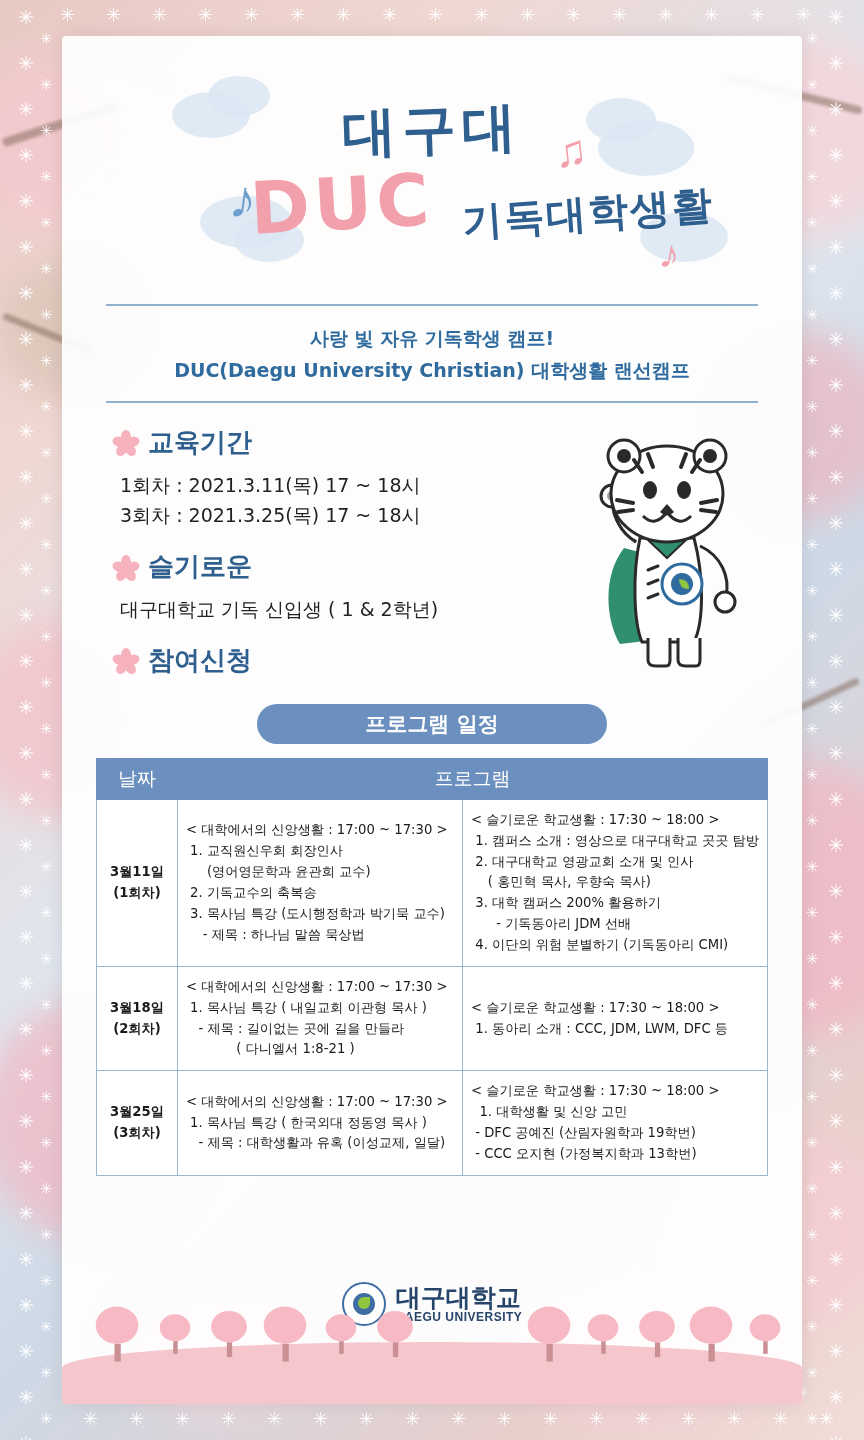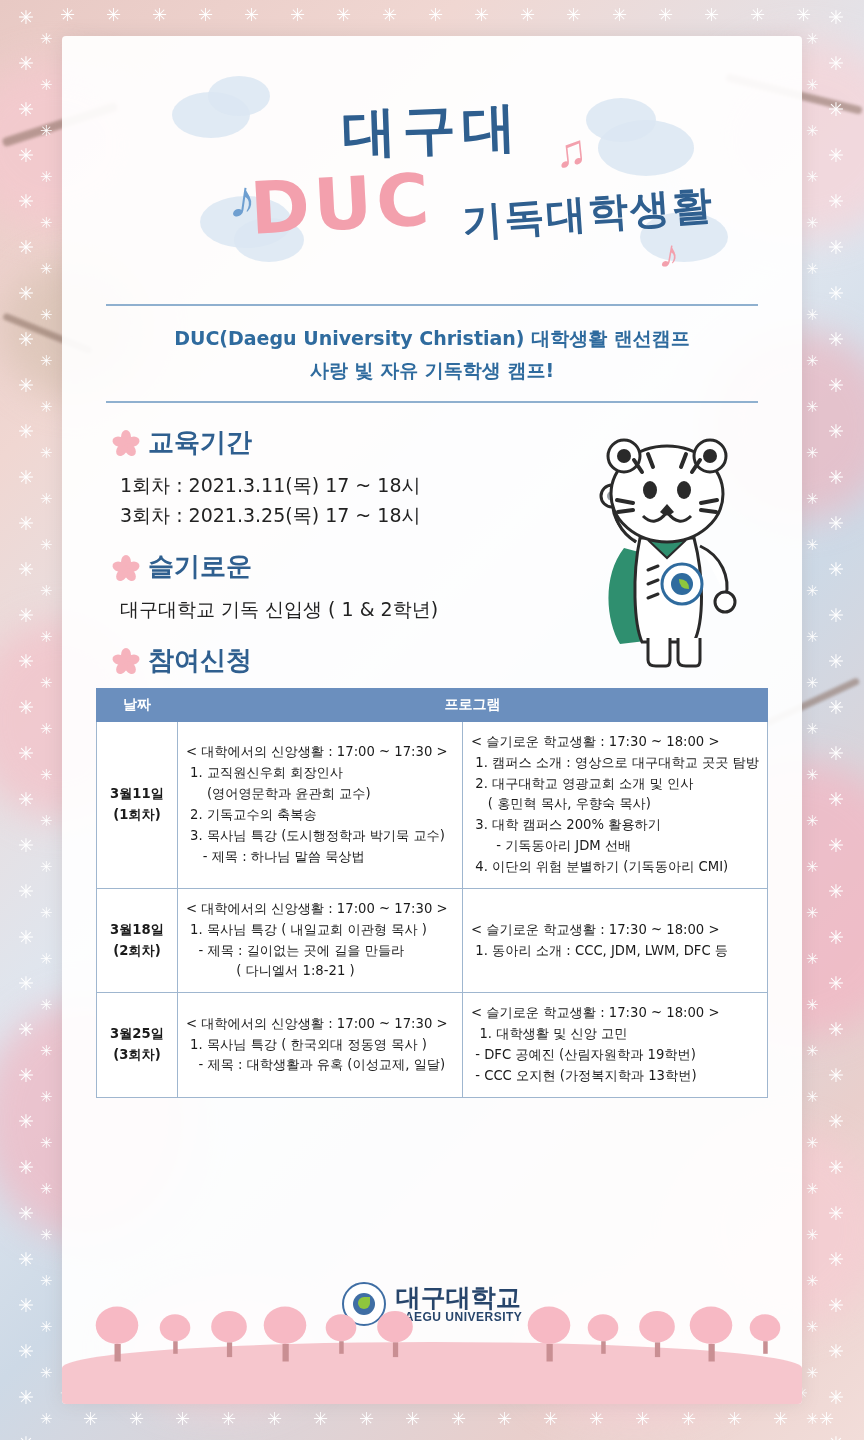--- a/index.html
+++ b/index.html
@@ -131,21 +131,21 @@
     background: #6b8fbe; border-radius: 20px;
     display: flex; align-items: center; justify-content: center;
     color: #fff; font-size: 21px; font-weight: bold;
     font-family: "DejaVu Sans", sans-serif;
   }
   table.sched {
     width: 672px; margin: 0 auto; border-collapse: collapse;
     font-family: "DejaVu Sans", sans-serif;
   }
   table.sched th {
-    background: #6b8fbe; color: #fff; font-size: 14px; font-weight: bold;
+    background: #6b8fbe; color: #fff; font-size: 19px; font-weight: normal;
     padding: 7px 0; border: 1px solid #6b8fbe;
   }
   table.sched td {
     border: 1px solid #9fb6cf; vertical-align: middle;
     background: rgba(255,255,255,.92);
     font-size: 13.2px; color: #1a1a1a; line-height: 1.58;
     padding: 10px 8px;
   }
   td.date {
     width: 90px; text-align: center; font-size: 16px; font-weight: bold; color: #111;
@@ -386,22 +386,22 @@
     <div class="title-main">대구대</div>
     <div class="note n1">♪</div>
     <div class="note n2">♫</div>
     <div class="note n3">♪</div>
     <div class="title-duc">DUC</div>
     <div class="title-sub-kr">기독대학생활</div>
   </div>
 
   <div class="rule"></div>
   <div class="subtitle">
+    <div>사랑 빛 자유 기독학생 캠프!</div>
     <div>DUC(Daegu University Christian) 대학생활 랜선캠프</div>
-    <div>사랑 빛 자유 기독학생 캠프!</div>
   </div>
   <div class="rule"></div>
 
   <div class="info">
 
     <div class="sec-head">
       <span class="blossom">
           <i></i>
           <i></i>
           <i></i>
@@ -477,20 +477,21 @@
       <ellipse cx="88" cy="74" rx="7" ry="9" fill="#2a2a2a"></ellipse>
       <ellipse cx="122" cy="74" rx="7" ry="9" fill="#2a2a2a"></ellipse>
 
       <path d="M105 88 l-7 8 q7 7 14 0 z" fill="#2a2a2a"></path>
       <path d="M105 96 q-12 16 -24 4 M105 96 q12 16 24 4" stroke="#2a2a2a" stroke-width="3" fill="none"></path>
 
       <path d="M96 150 l-10 4 M96 164 l-10 4 M96 178 l-10 4" stroke="#2a2a2a" stroke-width="3" stroke-linecap="round"></path>
     </svg>
   </div>
 
+  <div class="sched-title">프로그램 일정</div>
 
   <table class="sched">
     <thead>
       <tr>
         <th style="width:90px">날짜</th>
         <th colspan="2">프로그램</th>
       </tr>
     </thead>
     <tbody>
       <tr>

